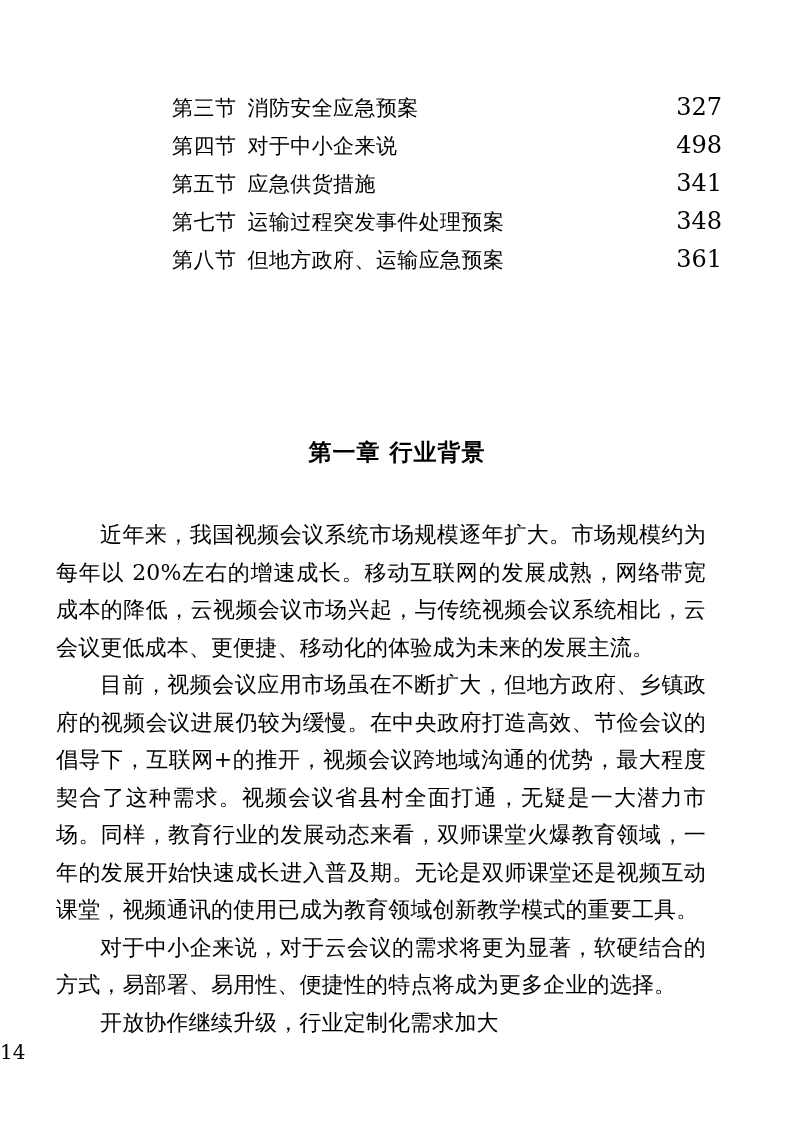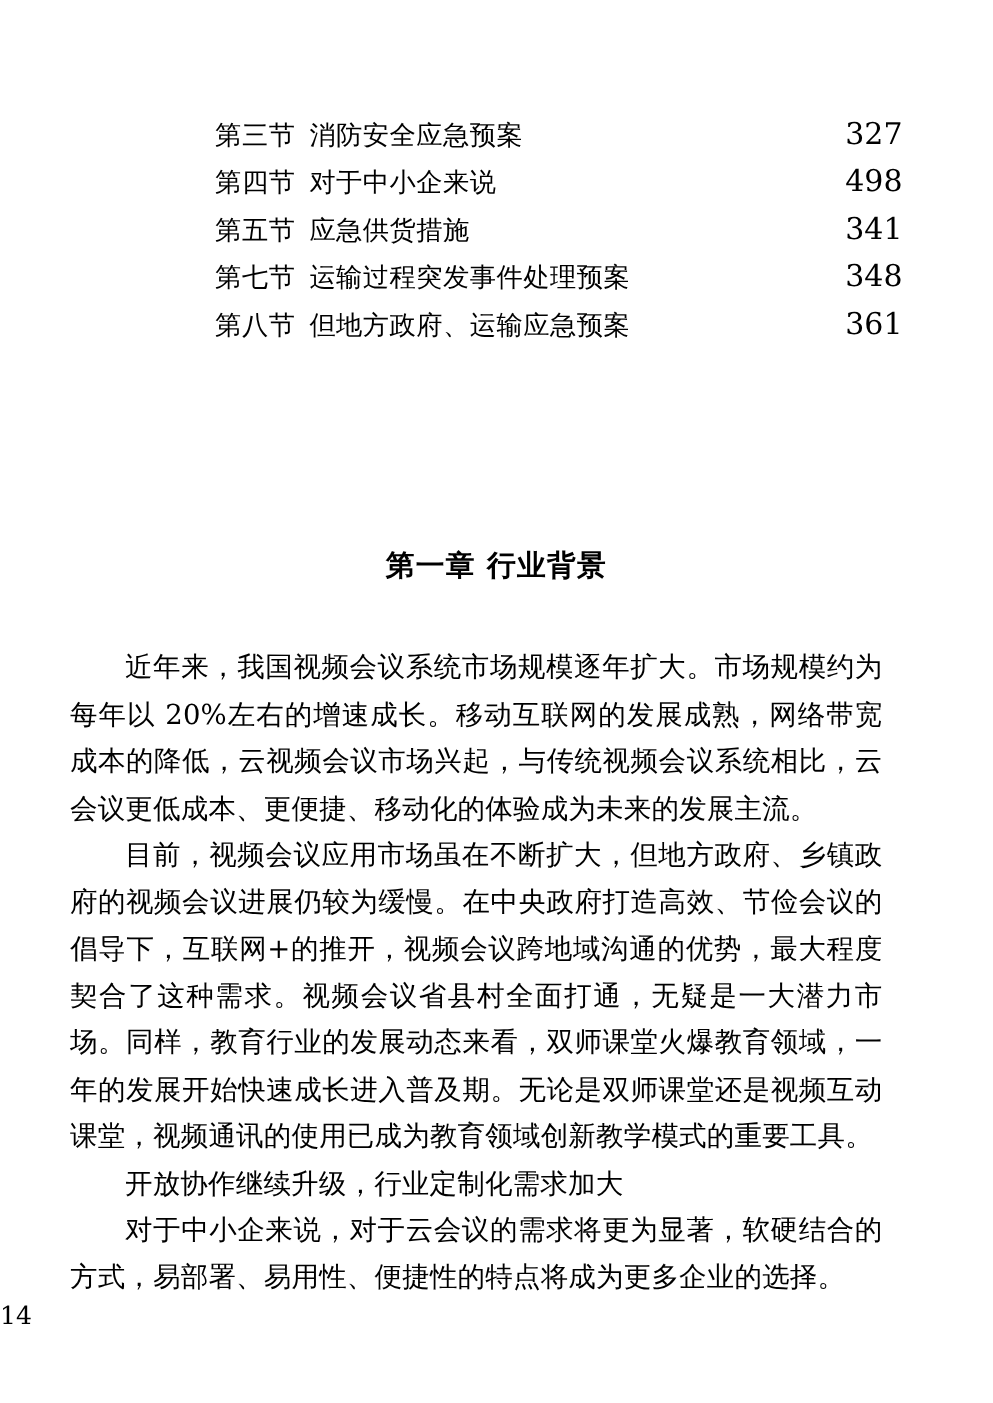--- a/index.html
+++ b/index.html
@@ -170,19 +170,19 @@
 
   </div>
 
   <div class="chapter-heading">
     <span class="ch-num">第一章</span><span class="ch-title">行业背景</span>
   </div>
 
   <div class="body-block">
     <p class="para">近年来，我国视频会议系统市场规模逐年扩大。市场规模约为每年以 20%左右的增速成长。移动互联网的发展成熟，网络带宽成本的降低，云视频会议市场兴起，与传统视频会议系统相比，云会议更低成本、更便捷、移动化的体验成为未来的发展主流。</p>
     <p class="para">目前，视频会议应用市场虽在不断扩大，但地方政府、乡镇政府的视频会议进展仍较为缓慢。在中央政府打造高效、节俭会议的倡导下，互联网+的推开，视频会议跨地域沟通的优势，最大程度契合了这种需求。视频会议省县村全面打通，无疑是一大潜力市场。同样，教育行业的发展动态来看，双师课堂火爆教育领域，一年的发展开始快速成长进入普及期。无论是双师课堂还是视频互动课堂，视频通讯的使用已成为教育领域创新教学模式的重要工具。</p>
+    <p class="para">对于中小企来说，对于云会议的需求将更为显著，软硬结合的方式，易部署、易用性、便捷性的特点将成为更多企业的选择。</p>
     <p class="para">开放协作继续升级，行业定制化需求加大</p>
-    <p class="para">对于中小企来说，对于云会议的需求将更为显著，软硬结合的方式，易部署、易用性、便捷性的特点将成为更多企业的选择。</p>
   </div>
 
   <div class="footer-pageno">14</div>
 
 </div>
 
 </body></html>

